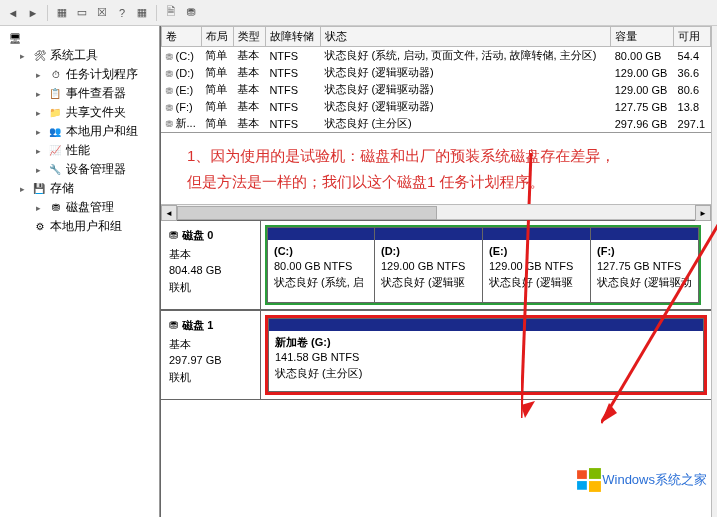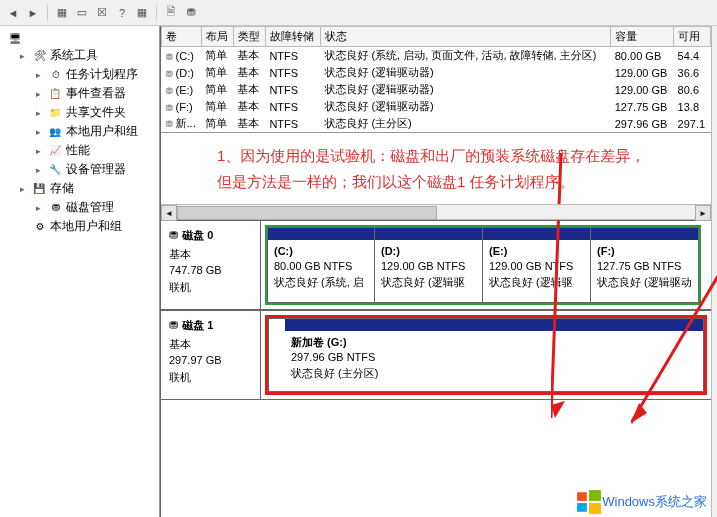--- a/index.html
+++ b/index.html
@@ -14,40 +14,40 @@
 .tree-item.lvl1 { padding-left: 16px; }
 .tree-item.lvl2 { padding-left: 32px; }
 .tico { width: 14px; height: 14px; display: inline-flex; align-items: center; justify-content: center; font-size: 10px; }
 .exp { width: 10px; font-size: 9px; color: #666; }
 .right-pane { flex: 1; display: flex; flex-direction: column; border-left: 1px solid #666; }
 .table-wrap { border-bottom: 1px solid #999; }
 .vol-table { width: 100%; border-collapse: collapse; font-size: 11px; }
 .vol-table th { background: #f4f4f4; border: 1px solid #bbb; padding: 2px 4px; text-align: left; font-weight: normal; }
 .vol-table td { padding: 1px 4px; white-space: nowrap; }
 .vol-table tr td:first-child::before { content: "⛃ "; font-size: 9px; color: #888; }
-.note-area { padding: 10px 26px; color: #d9312e; font-size: 15px; line-height: 1.7; position: relative; flex: 0 0 auto; margin-left: 30px; }
+.note-area { padding: 10px 26px; color: #d9312e; font-size: 15px; line-height: 1.7; position: relative; flex: 0 0 auto; }
 .scroll-strip { height: 16px; background: #f0f0f0; border-top: 1px solid #bbb; border-bottom: 1px solid #bbb; position: relative; }
 .scroll-left, .scroll-right { position: absolute; top: 0; width: 16px; height: 16px; background: #e4e4e4; border: 1px solid #aaa; font-size: 8px; display: flex; align-items: center; justify-content: center; }
 .scroll-left { left: 0; }
 .scroll-right { right: 0; }
 .scroll-thumb { position: absolute; top: 1px; left: 16px; width: 260px; height: 14px; background: #cfcfcf; border: 1px solid #aaa; }
 .disk-area { flex: 1; overflow: auto; }
 .disk-row { display: flex; border-bottom: 1px solid #666; border-top: 1px solid #666; min-height: 90px; }
 .disk-info { width: 100px; padding: 6px 8px; border-right: 1px solid #666; font-size: 11px; line-height: 1.5; }
 .disk-head { display: flex; align-items: center; gap: 4px; margin-bottom: 2px; }
 .disk-parts { flex: 1; display: flex; padding: 4px; gap: 0; }
 .part-group { display: flex; border: 2px solid #2a9d3a; }
 .part-box { border: 1px solid #666; padding: 0; width: 108px; font-size: 11px; line-height: 1.4; display: flex; flex-direction: column; }
 .part-box + .part-box { border-left: none; }
 .part-header { height: 12px; background: #1a2a8a; }
 .part-body { padding: 4px 6px; }
 .disk1 .part-group { border: 3px solid #e11b1b; flex: 1; }
-.disk1 .part-box { width: auto; flex: 1; padding-left: 16px; }
+.disk1 .part-box { width: auto; flex: 1; }
 .arrow-svg { position: absolute; pointer-events: none; }
-.watermark { position: absolute; right: 6px; bottom: 0; display: flex; align-items: center; font-size: 13px; color: #2a6fd6; background: rgba(255,255,255,0.85); padding: 2px 4px; }
+.watermark { position: absolute; right: 6px; bottom: 22px; display: flex; align-items: center; font-size: 13px; color: #2a6fd6; background: rgba(255,255,255,0.85); padding: 2px 4px; }
 .wm-logo { width: 26px; height: 26px; }
 .wm-text { line-height: 1.2; }
 .carets { color: #888; font-size: 9px; display: flex; flex-direction: column; line-height: 6px; margin-left: auto; }
 .right-col { width: 6px; background: #f0f0f0; border-left: 1px solid #bbb; }
 .note-area .line { display: block; }
 </style>
 </head>
 <body>
 
 <div class="toolbar">
@@ -209,21 +209,21 @@
     </div>
 
     <div class="disk-area">
       <div class="disk-row">
         <div class="disk-info">
           <div class="disk-head">
               <span>⛃</span> 
               <b>磁盘 0</b>
             </div>
           <div>基本</div>
-          <div>747.78 GB</div>
+          <div>804.48 GB</div>
           <div>联机</div>
         </div>
         <div class="disk-parts">
           <div class="part-group" id="disk0-parts">
               <div class="part-box">
                 <div class="part-header"></div>
       <div class="part-body">
         <div><b>(C:)</b></div>
         <div>80.00 GB NTFS</div>
         <div>状态良好 (系统, 启</div>
@@ -266,21 +266,21 @@
           <div>基本</div>
           <div>297.97 GB</div>
           <div>联机</div>
         </div>
         <div class="disk-parts">
           <div class="part-group" id="disk1-parts">
               <div class="part-box">
                 <div class="part-header"></div>
       <div class="part-body">
         <div><b>新加卷  (G:)</b></div>
-        <div>297.96 GB NTFS</div>
+        <div>141.58 GB NTFS</div>
         <div>状态良好 (主分区)</div>
       </div>
               </div>
             </div>
         </div>
       </div>
     </div>
   </div>
   <div class="right-col"></div>
 </div>

